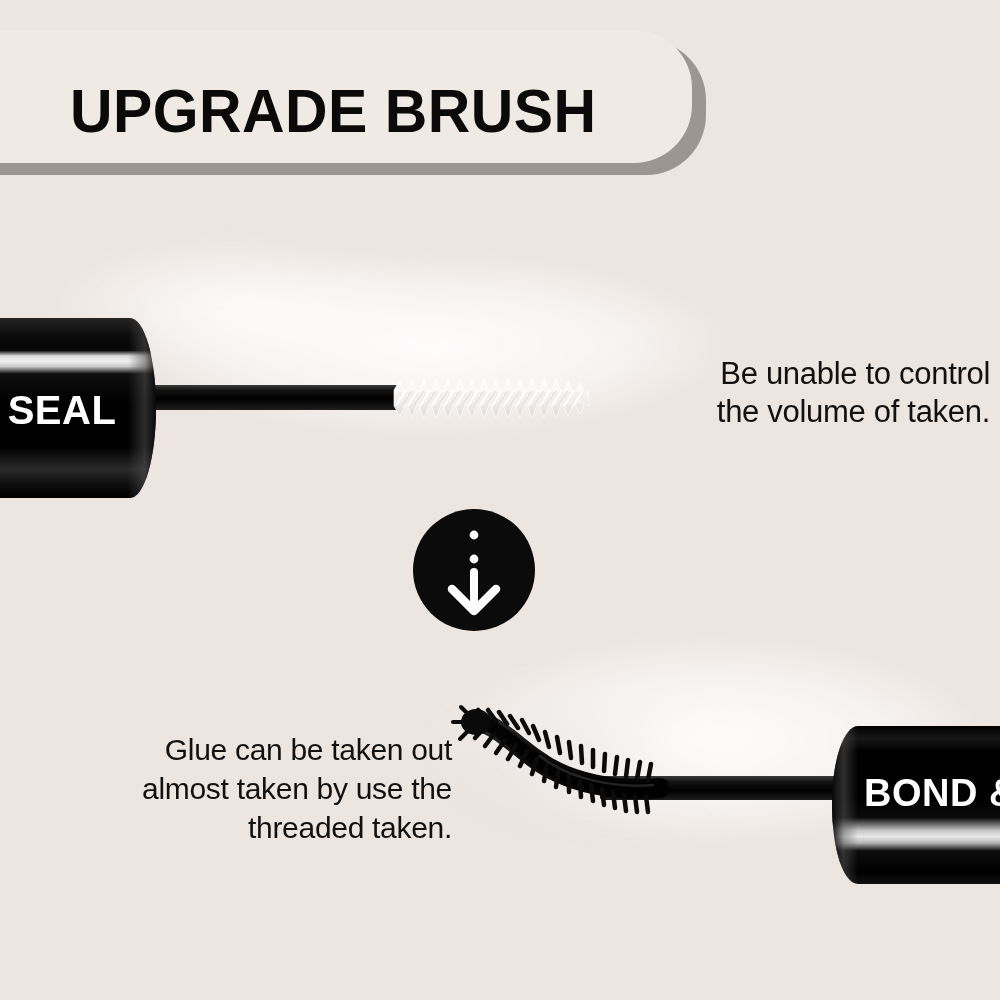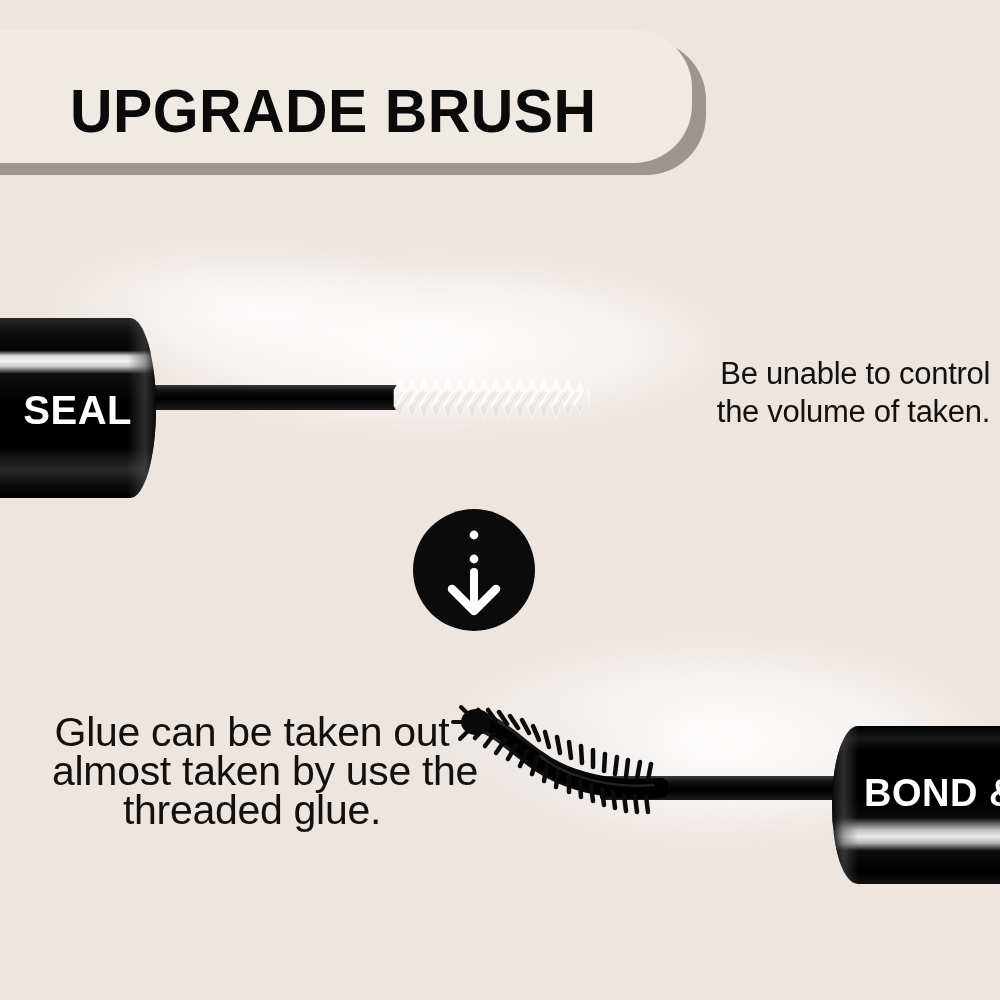--- a/index.html
+++ b/index.html
@@ -125,24 +125,24 @@
     position: absolute;
     left: 128px;
     top: 318px;
     width: 28px;
     height: 180px;
     background: linear-gradient(to right, rgba(60,60,60,0.0) 0%, rgba(80,80,80,0.55) 60%, rgba(10,10,10,0.9) 100%);
     border-radius: 0 26px 26px 0 / 0 90px 90px 0;
   }
   .seal-label {
     position: absolute;
-    left: 12px;
+    left: 2px;
     top: 388px;
     width: 120px;
-    text-align: right;
+    text-align: center;
     color: #ffffff;
     font-size: 40px;
     font-weight: 700;
     letter-spacing: 0.5px;
     font-family: "Liberation Sans Narrow", "Liberation Sans", sans-serif;
   }
   .seal-brush {
     position: absolute;
     left: 392px;
     top: 372px;
@@ -223,24 +223,24 @@
     left: 614px;
     top: 355px;
     width: 376px;
     text-align: right;
     font-size: 31px;
     line-height: 38px;
     letter-spacing: -0.3px;
   }
   .callout-bottom {
     left: 52px;
-    top: 713px;
+    top: 730px;
     width: 400px;
-    text-align: center;
-    font-size: 41px;
+    text-align: right;
+    font-size: 30px;
     line-height: 39px;
     letter-spacing: -0.3px;
   }
   .callout .line { display: block; white-space: nowrap; }
 </style>
 </head>
 <body>
 
 <div id="stage">
 
@@ -400,16 +400,16 @@
     </svg>
 
     <div class="bond-cap"></div>
     <div class="bond-cap-edge"></div>
     <div class="bond-label">BOND &amp;</div>
   </div>
 
   <div class="callout callout-bottom">
     <span class="line">Glue can be taken out</span>
     <span class="line">almost taken by use the</span>
-    <span class="line">threaded glue.</span>
+    <span class="line">threaded taken.</span>
   </div>
 
 </div>
 
 </body></html>

